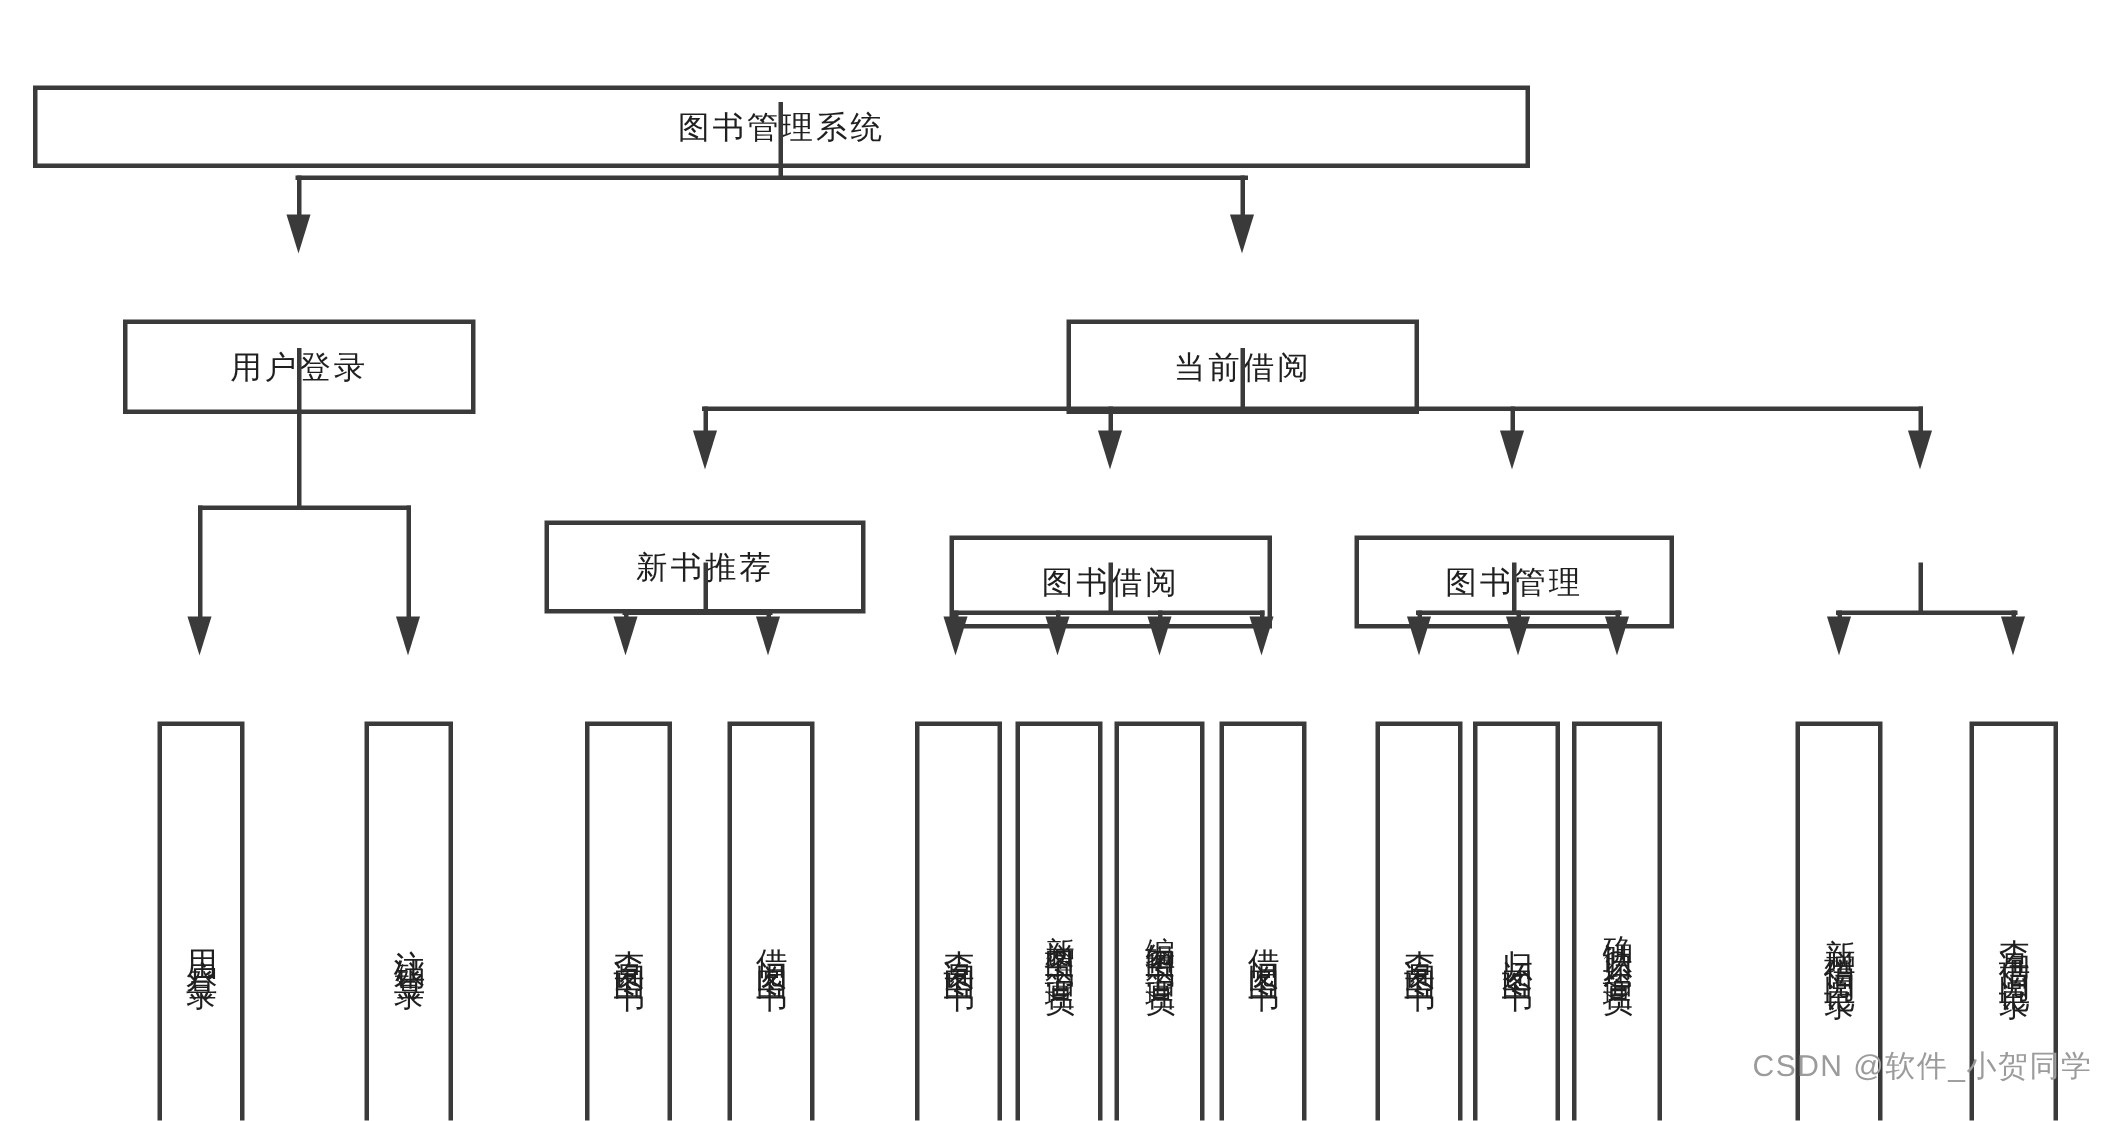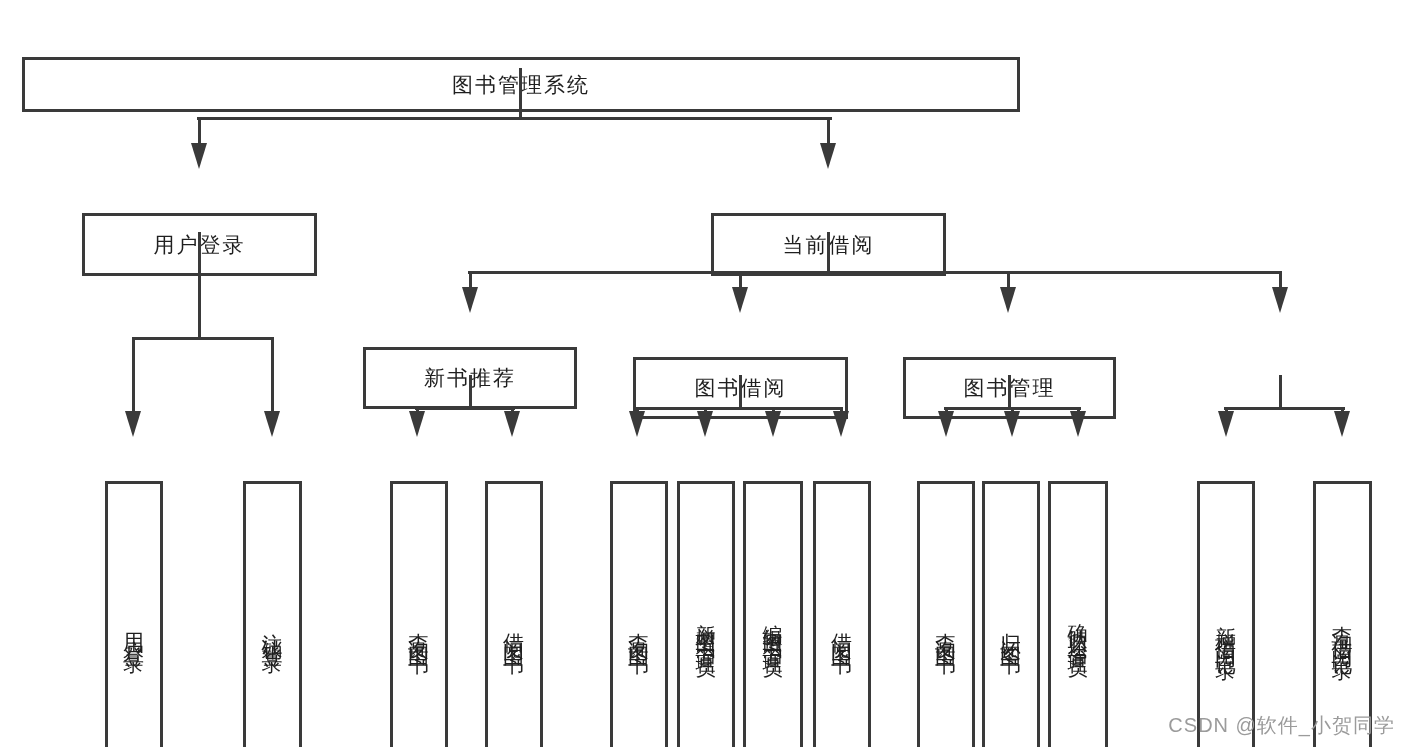--- a/index.html
+++ b/index.html
@@ -55,21 +55,21 @@
   .arw{
     position:absolute;
     width:0;height:0;
     border-left:8px solid transparent;
     border-right:8px solid transparent;
     border-top:26px solid var(--line);
   }
   .watermark{
     position:absolute;
     right:10px;
-    bottom:8px;
+    bottom:23px;
     font-size:20px;
     letter-spacing:1px;
     color:var(--watermark);
     z-index:5;
     white-space:nowrap;
   }
 </style>
 </head>
 <body>
 

